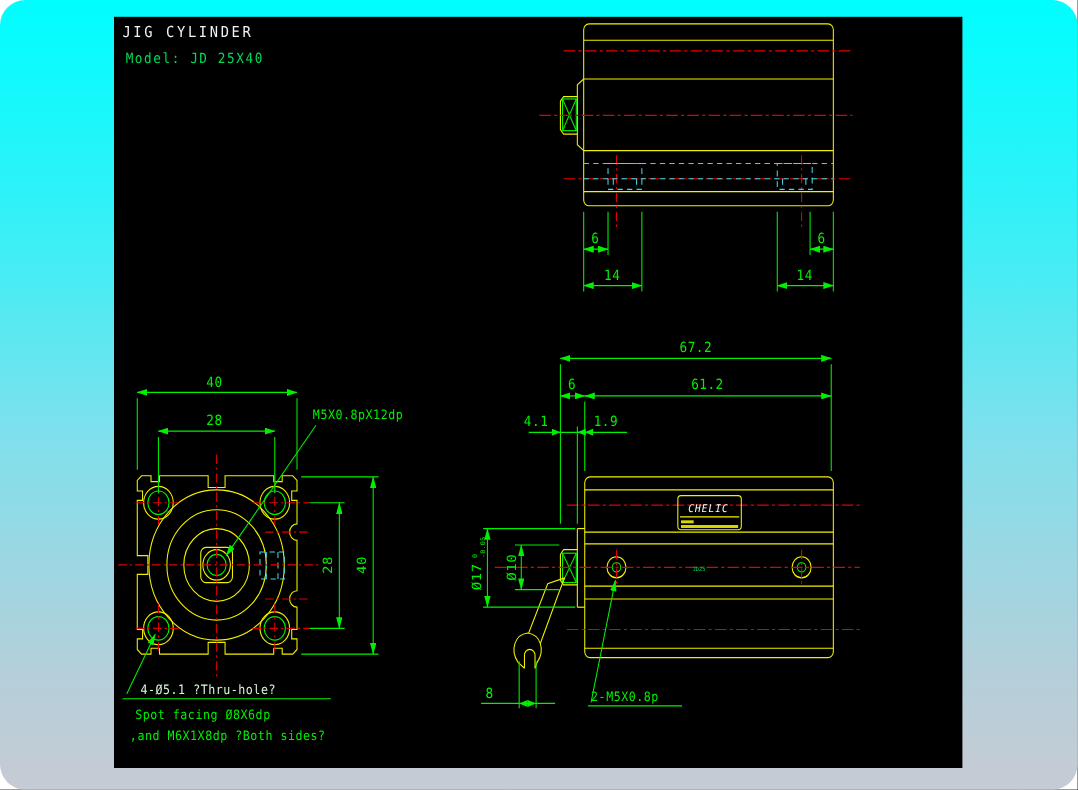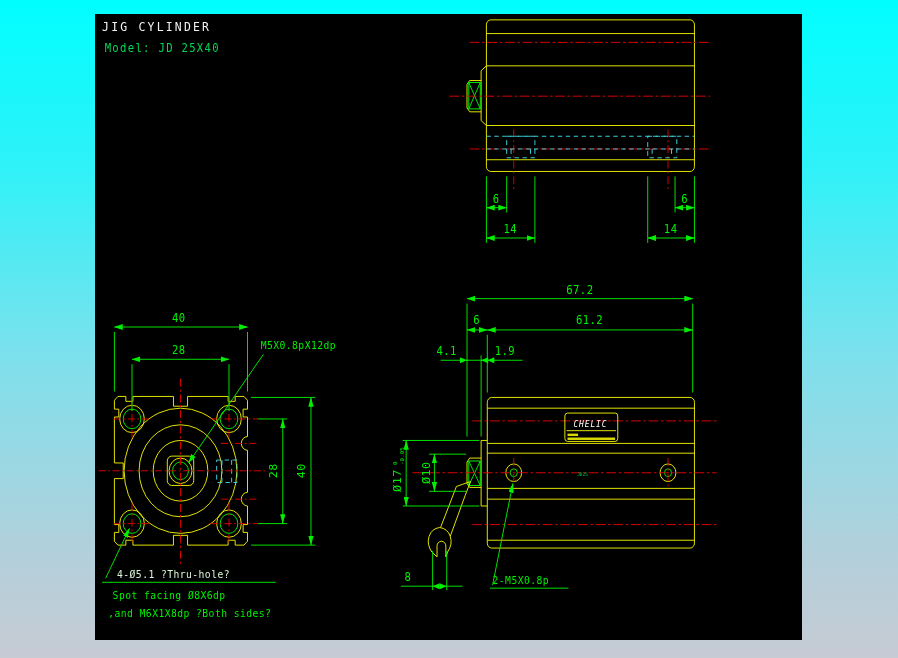--- a/index.html
+++ b/index.html
@@ -1,18 +1,18 @@
 <!DOCTYPE html>
 <html><head>
 <meta charset="utf-8">
 <style>
   html,body{margin:0;padding:0;}
   body{width:898px;height:658px;overflow:hidden;font-family:"DejaVu Sans Mono",monospace;}
   .stage{position:relative;width:898px;height:658px;
-    background:linear-gradient(180deg,#00feff 0%,#2ef2f8 25%,#7fe0ec 55%,#b4cfda 85%,#c6cbd4 100%);}
+    background:linear-gradient(180deg,#00feff 0%,#2ef2f8 25%,#7fe0ec 55%,#b4cfda 85%,#c6cbd4 100%);border-radius:21px;}
   .canvas{position:absolute;left:95px;top:14px;width:707px;height:626px;background:#000;}
   svg{display:block;}
   .y{stroke:#f2f200;fill:none;stroke-width:1;}
   .gn{stroke:#00f000;fill:none;stroke-width:1;}
   .rd{stroke:#e30000;fill:none;stroke-width:1;stroke-dasharray:11 3 3 3;}
   .rds{stroke:#e30000;fill:none;stroke-width:1;stroke-dasharray:8 3 2 3;}
   .cy{stroke:#3fd9e8;fill:none;stroke-width:1;stroke-dasharray:5 4;}
   text{font-family:"DejaVu Sans Mono",monospace;}
   .ttl{fill:#f2f2f2;font-size:13px;letter-spacing:2.5px;}
   .mdl{fill:#00d955;font-size:12px;letter-spacing:1.5px;}

